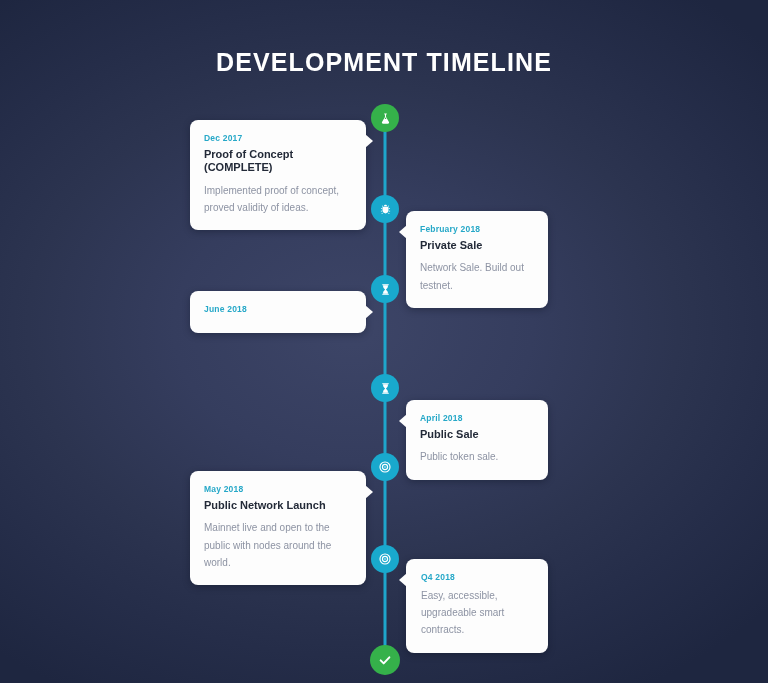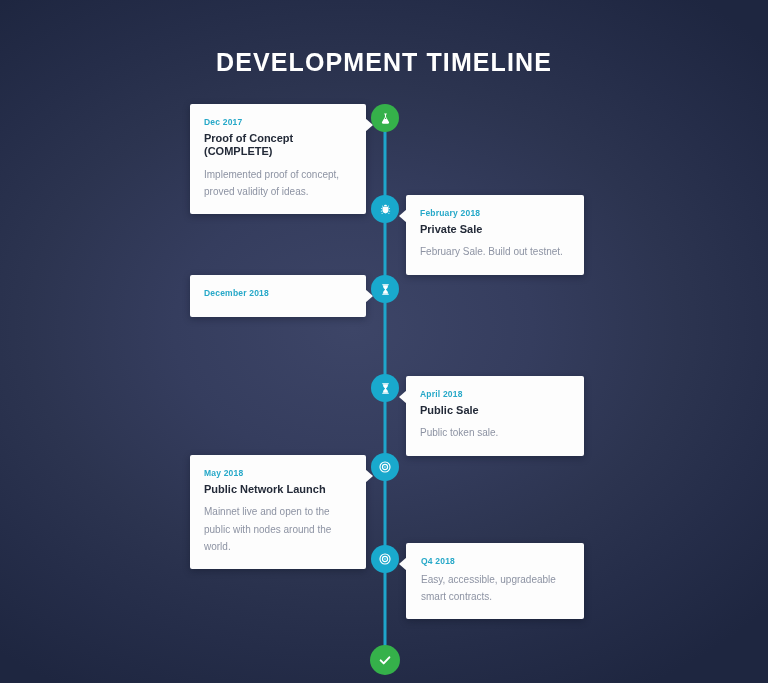--- a/index.html
+++ b/index.html
@@ -64,27 +64,28 @@
     z-index: 4;
   }
   .node.teal  { background: #19a9cd; }
   .node.green { background: #35b14a; }
   .node svg { display: block; }
 
   
   .card {
     position: absolute;
     background: #fdfdfd;
-    border-radius: 2px;
+    border-radius: 8px;
     padding: 13px 14px 14px 14px;
     box-shadow: 0 2px 7px rgba(10, 14, 28, 0.34);
     z-index: 3;
+    margin-top: 16px;
   }
   .card.left  { left: 190px; width: 176px; }
-  .card.right { left: 406px; width: 178px; }
+  .card.right { left: 406px; width: 142px; }
 
   
   .card .arrow {
     position: absolute;
     top: 14px;
     width: 0;
     height: 0;
     border-top: 7px solid transparent;
     border-bottom: 7px solid transparent;
   }
@@ -132,46 +133,46 @@
         <path d="M14 3V4.2h-1v5.1l5.4 9.3c.8 1.4-.2 3.1-1.8 3.1H7.4c-1.6 0-2.6-1.7-1.8-3.1L11 9.3V4.2h-1V3h4zm-1.7 1.2v5.4l-1.9 3.3h3.2l-1.3-3.3V4.2h0z"></path>
         <path d="M9.6 4.2h4.8V3H9.6z"></path>
       </svg>
     </span>
   </div>
 
   <div class="card right" style="top:195px;">
     <div class="arrow"></div>
     <div class="card-date">February 2018</div>
     <div class="card-title">Private Sale</div>
-    <div class="card-desc">February Sale. Build out testnet.</div>
+    <div class="card-desc">Network Sale. Build out testnet.</div>
   </div>
   <div class="node teal" style="top:195px;">
     <span>
       <svg width="13" height="13" viewBox="0 0 24 24" fill="#ffffff">
         <path d="M12 3.2c1.5 0 2.7 1 2.7 2.3v.5H9.3v-.5c0-1.3 1.2-2.3 2.7-2.3z"></path>
         <path d="M8.2 7h7.6c1 0 1.7.9 1.7 2v4.6c0 3.1-2.5 5.6-5.5 5.6s-5.5-2.5-5.5-5.6V9c0-1.1.7-2 1.7-2z"></path>
         <path d="M4 9.2l2.2.8-.4 1.3-2.2-.8zM20 9.2l-2.2.8.4 1.3 2.2-.8zM3.4 14.4l2.3-.2.1 1.4-2.3.2zM20.6 14.4l-2.3-.2-.1 1.4 2.3.2zM4.4 19.2l2-1.1.7 1.2-2 1.1zM19.6 19.2l-2-1.1-.7 1.2 2 1.1zM6.2 4.6l1.6 1.5-1 1-1.6-1.5zM17.8 4.6l-1.6 1.5 1 1 1.6-1.5z"></path>
       </svg>
     </span>
   </div>
 
   <div class="card left" style="top:275px;">
     <div class="arrow"></div>
-    <div class="card-date">December 2018</div>
+    <div class="card-date">June 2018</div>
   </div>
   <div class="node teal" style="top:275px;">
     <span>
       <svg width="13" height="13" viewBox="0 0 24 24" fill="#ffffff">
         <path d="M6 2.4h12v1.9H6zM6 19.7h12v1.9H6z"></path>
         <path d="M7.6 4.3h8.8v2.1c0 2-1.6 3.8-3.2 4.9v1.6c1.6 1.1 3.2 2.9 3.2 4.9v1.9H7.6v-1.9c0-2 1.6-3.8 3.2-4.9v-1.6C9.2 10.2 7.6 8.4 7.6 6.4V4.3z"></path>
       </svg>
     </span>
   </div>
 
-  <div class="card right" style="top:376px;">
+  <div class="card right" style="top:384px;">
     <div class="arrow"></div>
     <div class="card-date">April 2018</div>
     <div class="card-title">Public Sale</div>
     <div class="card-desc">Public token sale.</div>
   </div>
   <div class="node teal" style="top:374px;">
     <span>
       <svg width="13" height="13" viewBox="0 0 24 24" fill="#ffffff">
         <path d="M6 2.4h12v1.9H6zM6 19.7h12v1.9H6z"></path>
         <path d="M7.6 4.3h8.8v2.1c0 2-1.6 3.8-3.2 4.9v1.6c1.6 1.1 3.2 2.9 3.2 4.9v1.9H7.6v-1.9c0-2 1.6-3.8 3.2-4.9v-1.6C9.2 10.2 7.6 8.4 7.6 6.4V4.3z"></path>

